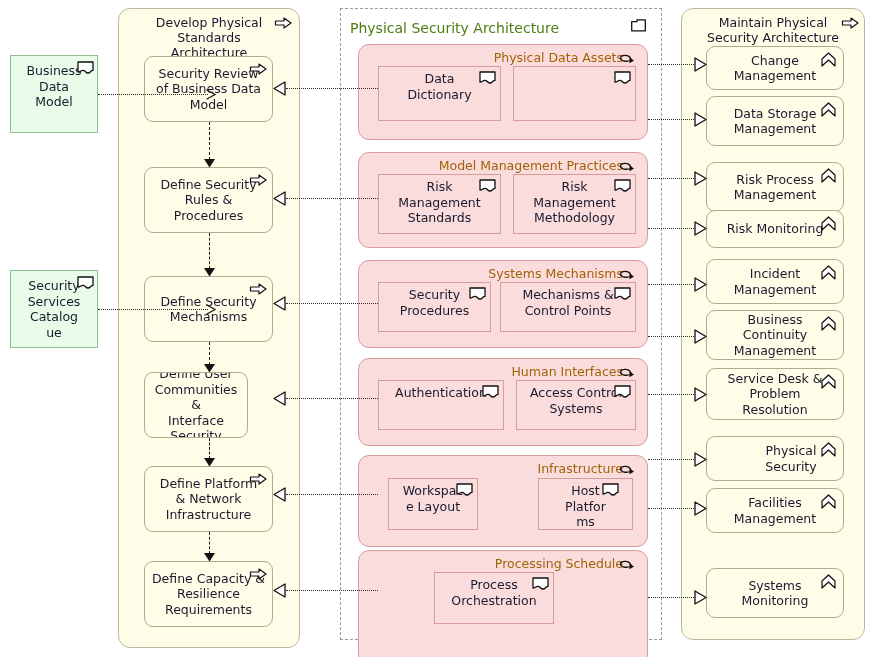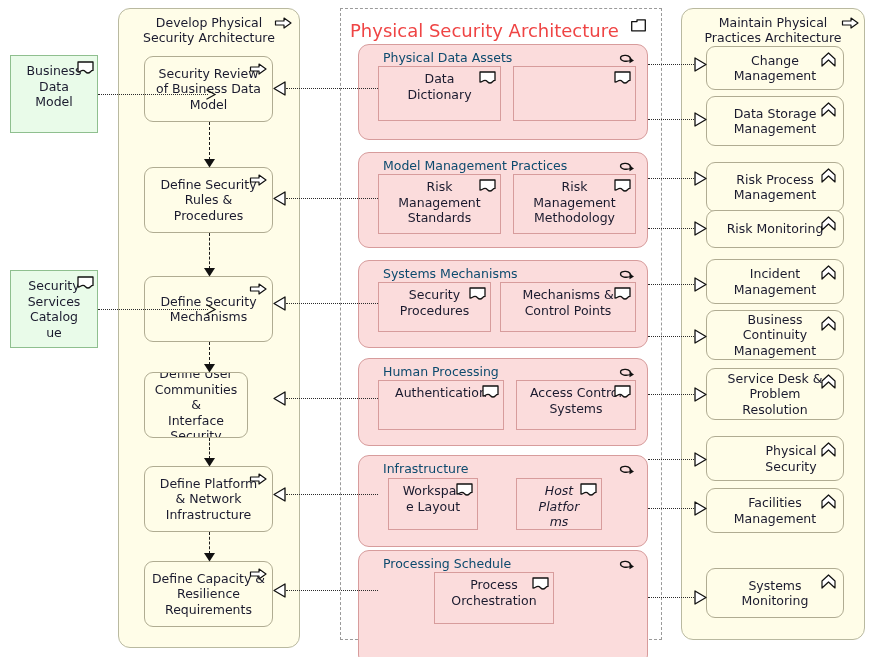--- a/index.html
+++ b/index.html
@@ -30,22 +30,22 @@
     line-height:15px;
     padding:0 22px;
   }
   .dashed-box{
     border:1px dashed #9a9a9a;
     background:transparent;
   }
   .dashed-title{
     position:absolute;
     left:9px;top:11px;
-    font-size:18px;
-    color:#ef4444;
+    font-size:14px;
+    color:#4d7c0f;
   }
 
   
   .node{
     border:1px solid #b0ac92;
     border-radius:9px;
     background:#fffde8;
     display:flex;
     align-items:center;
     justify-content:center;
@@ -67,21 +67,21 @@
   }
   .node.green .lbl{padding-top:7px;}
 
   .pinkgroup{
     background:#fbdcdc;
     border:1px solid #d79c9c;
     border-radius:11px;
   }
   .pinkgroup > .pg-title{
     position:absolute;left:0;right:0;top:5px;
-    text-align:left;font-size:12.5px;color:#0c4a6e;
+    text-align:right;font-size:12.5px;color:#a16207;
     padding:0 24px;
   }
   .pinknode{
     border:1px solid #d79c9c;
     background:#fbdcdc;
     border-radius:0;
     display:flex;
     align-items:flex-start;
     justify-content:center;
     text-align:center;
@@ -121,21 +121,21 @@
     </div>
     <div class="abs node green" style="left: 10px; top: 270px; width: 88px; height: 78px;">
       <div class="lbl">Security<br>Services<br>Catalog<br>ue</div>
       <span class="icn" style="left: 66px; top: 5px;">
         <svg width="17" height="13" viewBox="0 0 17 13">
           <path d="M1 1 L16 1 L16 9.4 C13.5 9.4 13.5 12 11 12 C8.5 12 8.5 9.4 6 9.4 C3.5 9.4 3.5 11 1 11 Z" fill="#ffffff" stroke="#111" stroke-width="1.3" stroke-linejoin="round"></path>
         </svg>
       </span>
     </div>
     <div class="abs group-yellow" style="left: 118px; top: 8px; width: 182px; height: 640px;">
-      <div class="group-title">Develop Physical Security Architecture</div>
+      <div class="group-title">Develop Physical Standards Architecture</div>
       <span class="icn" style="left: 156px; top: 8px;">
         <svg width="17" height="12" viewBox="0 0 17 12">
           <path d="M0.5 4 L9 4 L9 1 L16 6 L9 11 L9 8 L0.5 8 Z" fill="#ffffff" stroke="#111" stroke-width="1.2" stroke-linejoin="round"></path>
         </svg>
       </span>
     </div>
     <div class="abs node" style="left: 144px; top: 56px; width: 129px; height: 66px;">
       <div class="lbl">Security Review<br>of Business Data<br>Model</div>
       <span class="icn" style="left: 105px; top: 6px;">
         <svg width="17" height="12" viewBox="0 0 17 12">
@@ -301,21 +301,21 @@
     </div>
     <div class="abs pinknode" style="left: 500px; top: 282px; width: 136px; height: 50px;">
       <div class="lbl">Mechanisms &amp;<br>Control Points</div>
       <span class="icn" style="left: 113px; top: 4px;">
         <svg width="17" height="13" viewBox="0 0 17 13">
           <path d="M1 1 L16 1 L16 9.4 C13.5 9.4 13.5 12 11 12 C8.5 12 8.5 9.4 6 9.4 C3.5 9.4 3.5 11 1 11 Z" fill="#ffffff" stroke="#111" stroke-width="1.3" stroke-linejoin="round"></path>
         </svg>
       </span>
     </div>
     <div class="abs pinkgroup" style="left: 358px; top: 358px; width: 290px; height: 88px;">
-      <div class="pg-title">Human Processing</div>
+      <div class="pg-title">Human Interfaces</div>
       <span class="icn" style="left: 260px; top: 6px;">
         <svg width="17" height="14" viewBox="0 0 17 14">
           <path d="M12 9.5 C12 3.2 1.5 3.2 1.5 7 C1.5 10.2 7 11 12 9.5 Z" fill="none" stroke="#111" stroke-width="1.3"></path>
           <path d="M10.5 6.5 L15 9.6 L10.5 12.2 Z" fill="#111"></path>
         </svg>
       </span>
     </div>
     <div class="abs pinknode" style="left: 378px; top: 380px; width: 126px; height: 50px;">
       <div class="lbl">Authentication</div>
       <span class="icn" style="left: 103px; top: 4px;">
@@ -342,21 +342,21 @@
       </span>
     </div>
     <div class="abs pinknode" style="left: 388px; top: 478px; width: 90px; height: 52px;">
       <div class="lbl">Workspac<br>e Layout</div>
       <span class="icn" style="left: 67px; top: 4px;">
         <svg width="17" height="13" viewBox="0 0 17 13">
           <path d="M1 1 L16 1 L16 9.4 C13.5 9.4 13.5 12 11 12 C8.5 12 8.5 9.4 6 9.4 C3.5 9.4 3.5 11 1 11 Z" fill="#ffffff" stroke="#111" stroke-width="1.3" stroke-linejoin="round"></path>
         </svg>
       </span>
     </div>
-    <div class="abs pinknode" style="left: 516px; top: 478px; width: 86px; height: 52px; font-style: italic;">
+    <div class="abs pinknode" style="left: 538px; top: 478px; width: 95px; height: 52px;">
       <div class="lbl">Host<br>Platfor<br>ms</div>
       <span class="icn" style="left: 63px; top: 4px;">
         <svg width="17" height="13" viewBox="0 0 17 13">
           <path d="M1 1 L16 1 L16 9.4 C13.5 9.4 13.5 12 11 12 C8.5 12 8.5 9.4 6 9.4 C3.5 9.4 3.5 11 1 11 Z" fill="#ffffff" stroke="#111" stroke-width="1.3" stroke-linejoin="round"></path>
         </svg>
       </span>
     </div>
     <div class="abs pinkgroup" style="left: 358px; top: 550px; width: 290px; height: 116px;">
       <div class="pg-title">Processing Schedule</div>
       <span class="icn" style="left: 260px; top: 6px;">
@@ -404,21 +404,21 @@
         <path d="M12 1 L1 7.5 L12 14 Z" fill="#ffffff" stroke="#111" stroke-width="1.3" stroke-linejoin="round"></path>
       </svg>
     </div>
     <div class="dot-h" style="left: 286px; top: 590px; width: 92px;"></div>
     <div class="tri" style="left: 273px; top: 583px;">
       <svg width="13" height="15" viewBox="0 0 13 15">
         <path d="M12 1 L1 7.5 L12 14 Z" fill="#ffffff" stroke="#111" stroke-width="1.3" stroke-linejoin="round"></path>
       </svg>
     </div>
     <div class="abs group-yellow" style="left: 681px; top: 8px; width: 184px; height: 632px;">
-      <div class="group-title">Maintain Physical Practices Architecture</div>
+      <div class="group-title">Maintain Physical Security Architecture</div>
       <span class="icn" style="left: 160px; top: 8px;">
         <svg width="17" height="12" viewBox="0 0 17 12">
           <path d="M0.5 4 L9 4 L9 1 L16 6 L9 11 L9 8 L0.5 8 Z" fill="#ffffff" stroke="#111" stroke-width="1.2" stroke-linejoin="round"></path>
         </svg>
       </span>
     </div>
     <div class="abs node" style="left: 706px; top: 46px; width: 138px; height: 44px;">
       <div class="lbl">Change<br>Management</div>
       <span class="icn" style="left: 114px; top: 5px;">
         <svg width="15" height="15" viewBox="0 0 15 15">

